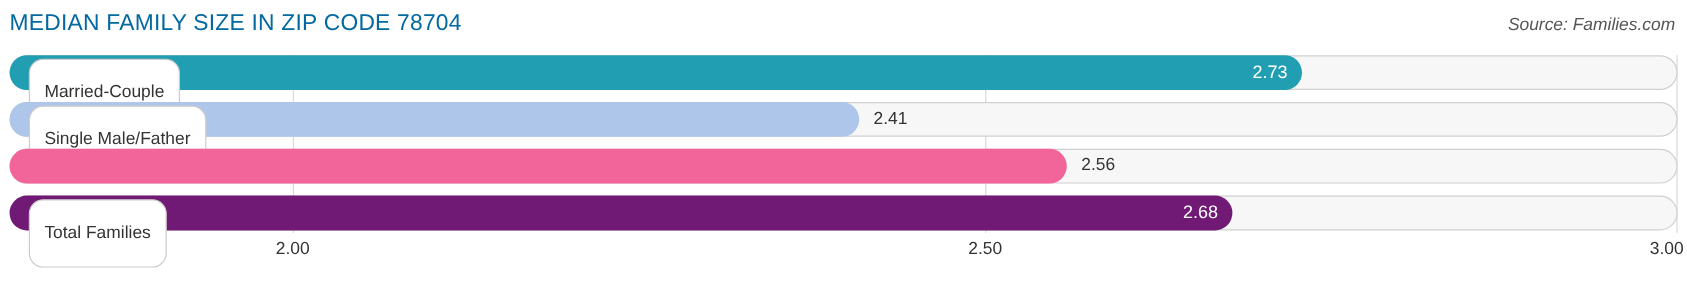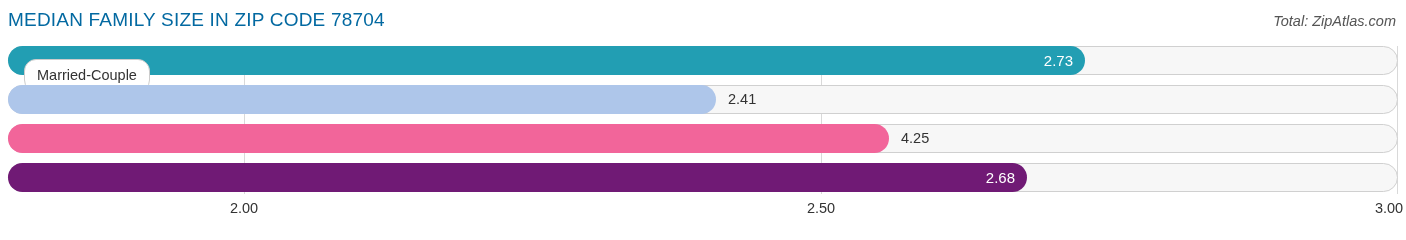--- a/index.html
+++ b/index.html
@@ -84,24 +84,24 @@
     position: absolute;
     top: 0;
     line-height: 29px;
     font-size: 14.5px;
     color: #333333;
     white-space: nowrap;
   }
   .label-pill {
     position: absolute;
     left: 16px;
-    top: 13px;
+    top: 3px;
     height: 23px;
     line-height: 23px;
-    padding: 4px 12px;
+    padding: 16px 12px;
     background: #ffffff;
     border: 1px solid #cccccc;
     border-radius: 12px;
     font-size: 14.5px;
     color: #333333;
     white-space: nowrap;
   }
   .axis {
     position: absolute;
     left: 8px;
@@ -116,52 +116,54 @@
     font-size: 14.5px;
     color: #333333;
     white-space: nowrap;
     transform: translateX(-50%);
   }
 </style>
 </head>
 <body>
 
 <div class="title">MEDIAN FAMILY SIZE IN ZIP CODE 78704</div>
-<div class="source">Total: ZipAtlas.com</div>
+<div class="source">Source: Families.com</div>
 
 <div class="plot">
   <div class="gridline" style="left:236px;"></div>
   <div class="gridline" style="left:813px;"></div>
   <div class="gridline" style="left:1389px;"></div>
 
   <div class="row" style="top:0px;">
     <div class="track"></div>
     <div class="bar" style="width:1077px;background:#229eb3;">
       <span class="bar-value-in">2.73</span>
     </div>
     <div class="label-pill">Married-Couple</div>
   </div>
 
   <div class="row" style="top:39px;">
     <div class="track"></div>
     <div class="bar" style="width:708px;background:#aec6ea;"></div>
     <span class="bar-value-out" style="left:720px;">2.41</span>
+    <div class="label-pill">Single Male/Father</div>
   </div>
 
   <div class="row" style="top:78px;">
     <div class="track"></div>
     <div class="bar" style="width:881px;background:#f2659a;"></div>
-    <span class="bar-value-out" style="left:893px;">4.25</span>
+    <span class="bar-value-out" style="left:893px;">2.56</span>
   </div>
 
   <div class="row" style="top:117px;">
     <div class="track"></div>
     <div class="bar" style="width:1019px;background:#701a75;">
       <span class="bar-value-in">2.68</span>
     </div>
+    <div class="label-pill">Total Families</div>
   </div>
 </div>
 
 <div class="axis">
   <span class="tick" style="left:236px;">2.00</span>
   <span class="tick" style="left:813px;">2.50</span>
   <span class="tick" style="left:1381px;">3.00</span>
 </div>
 
 </body></html>

